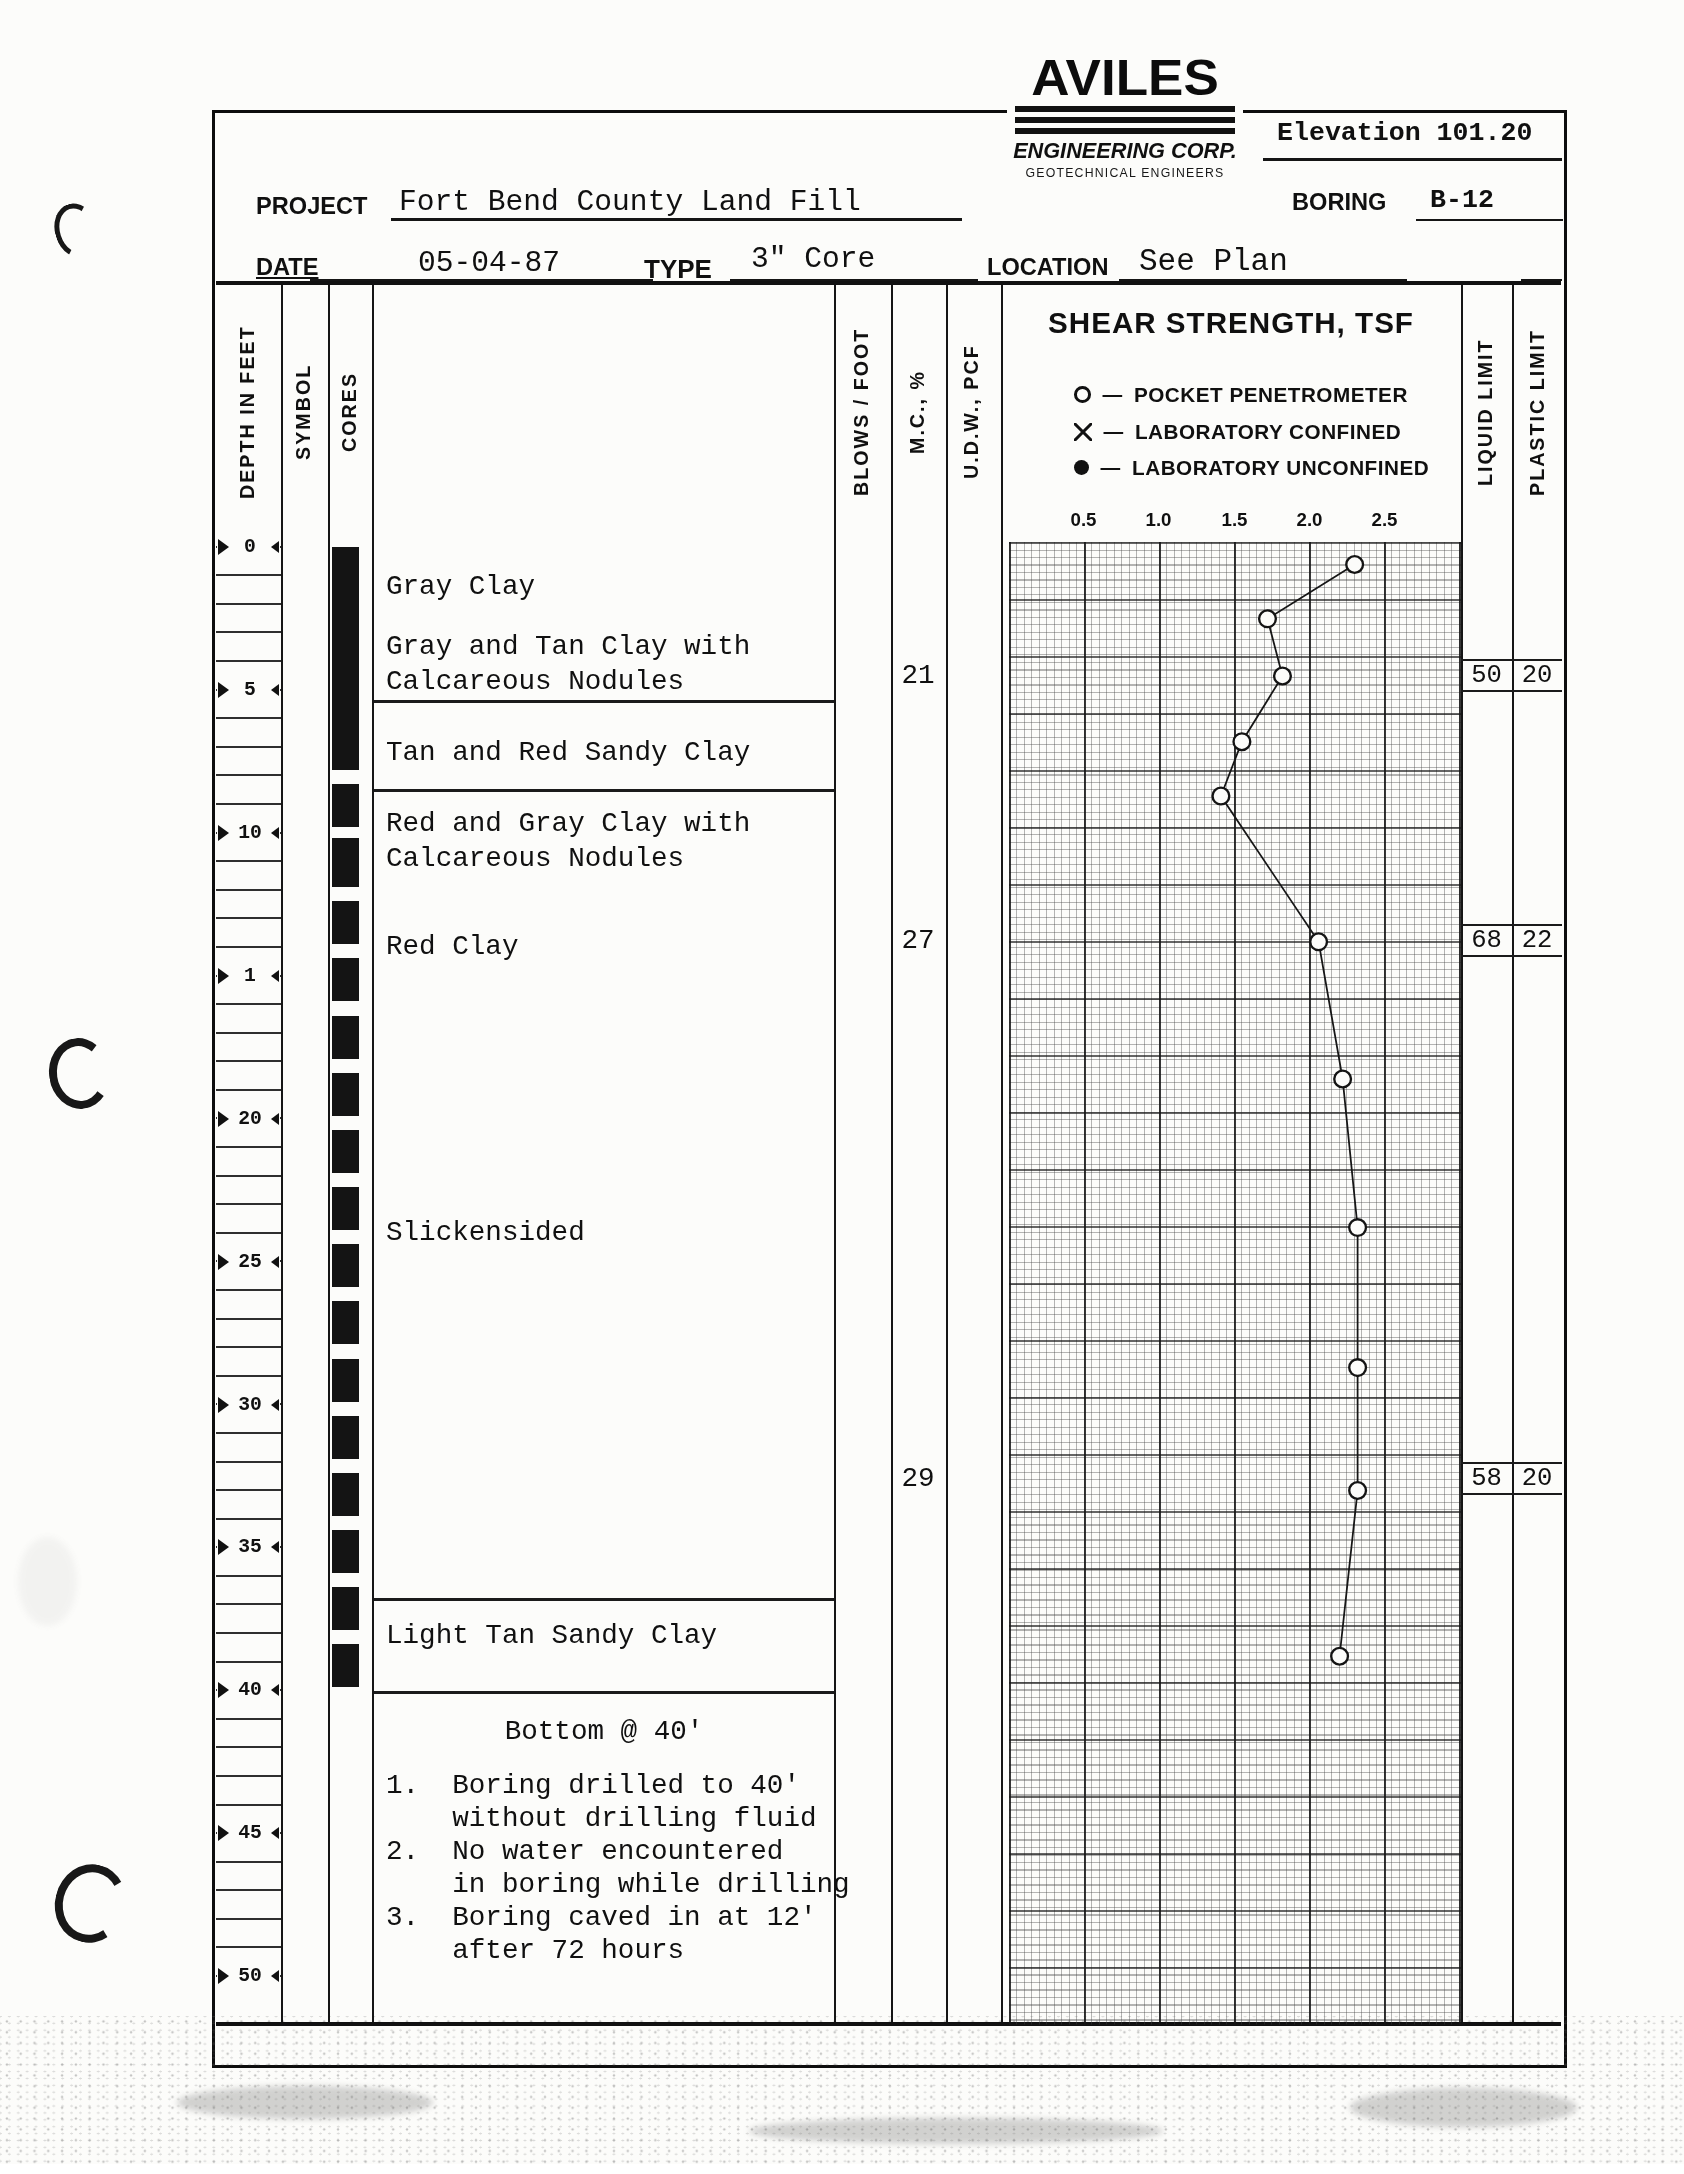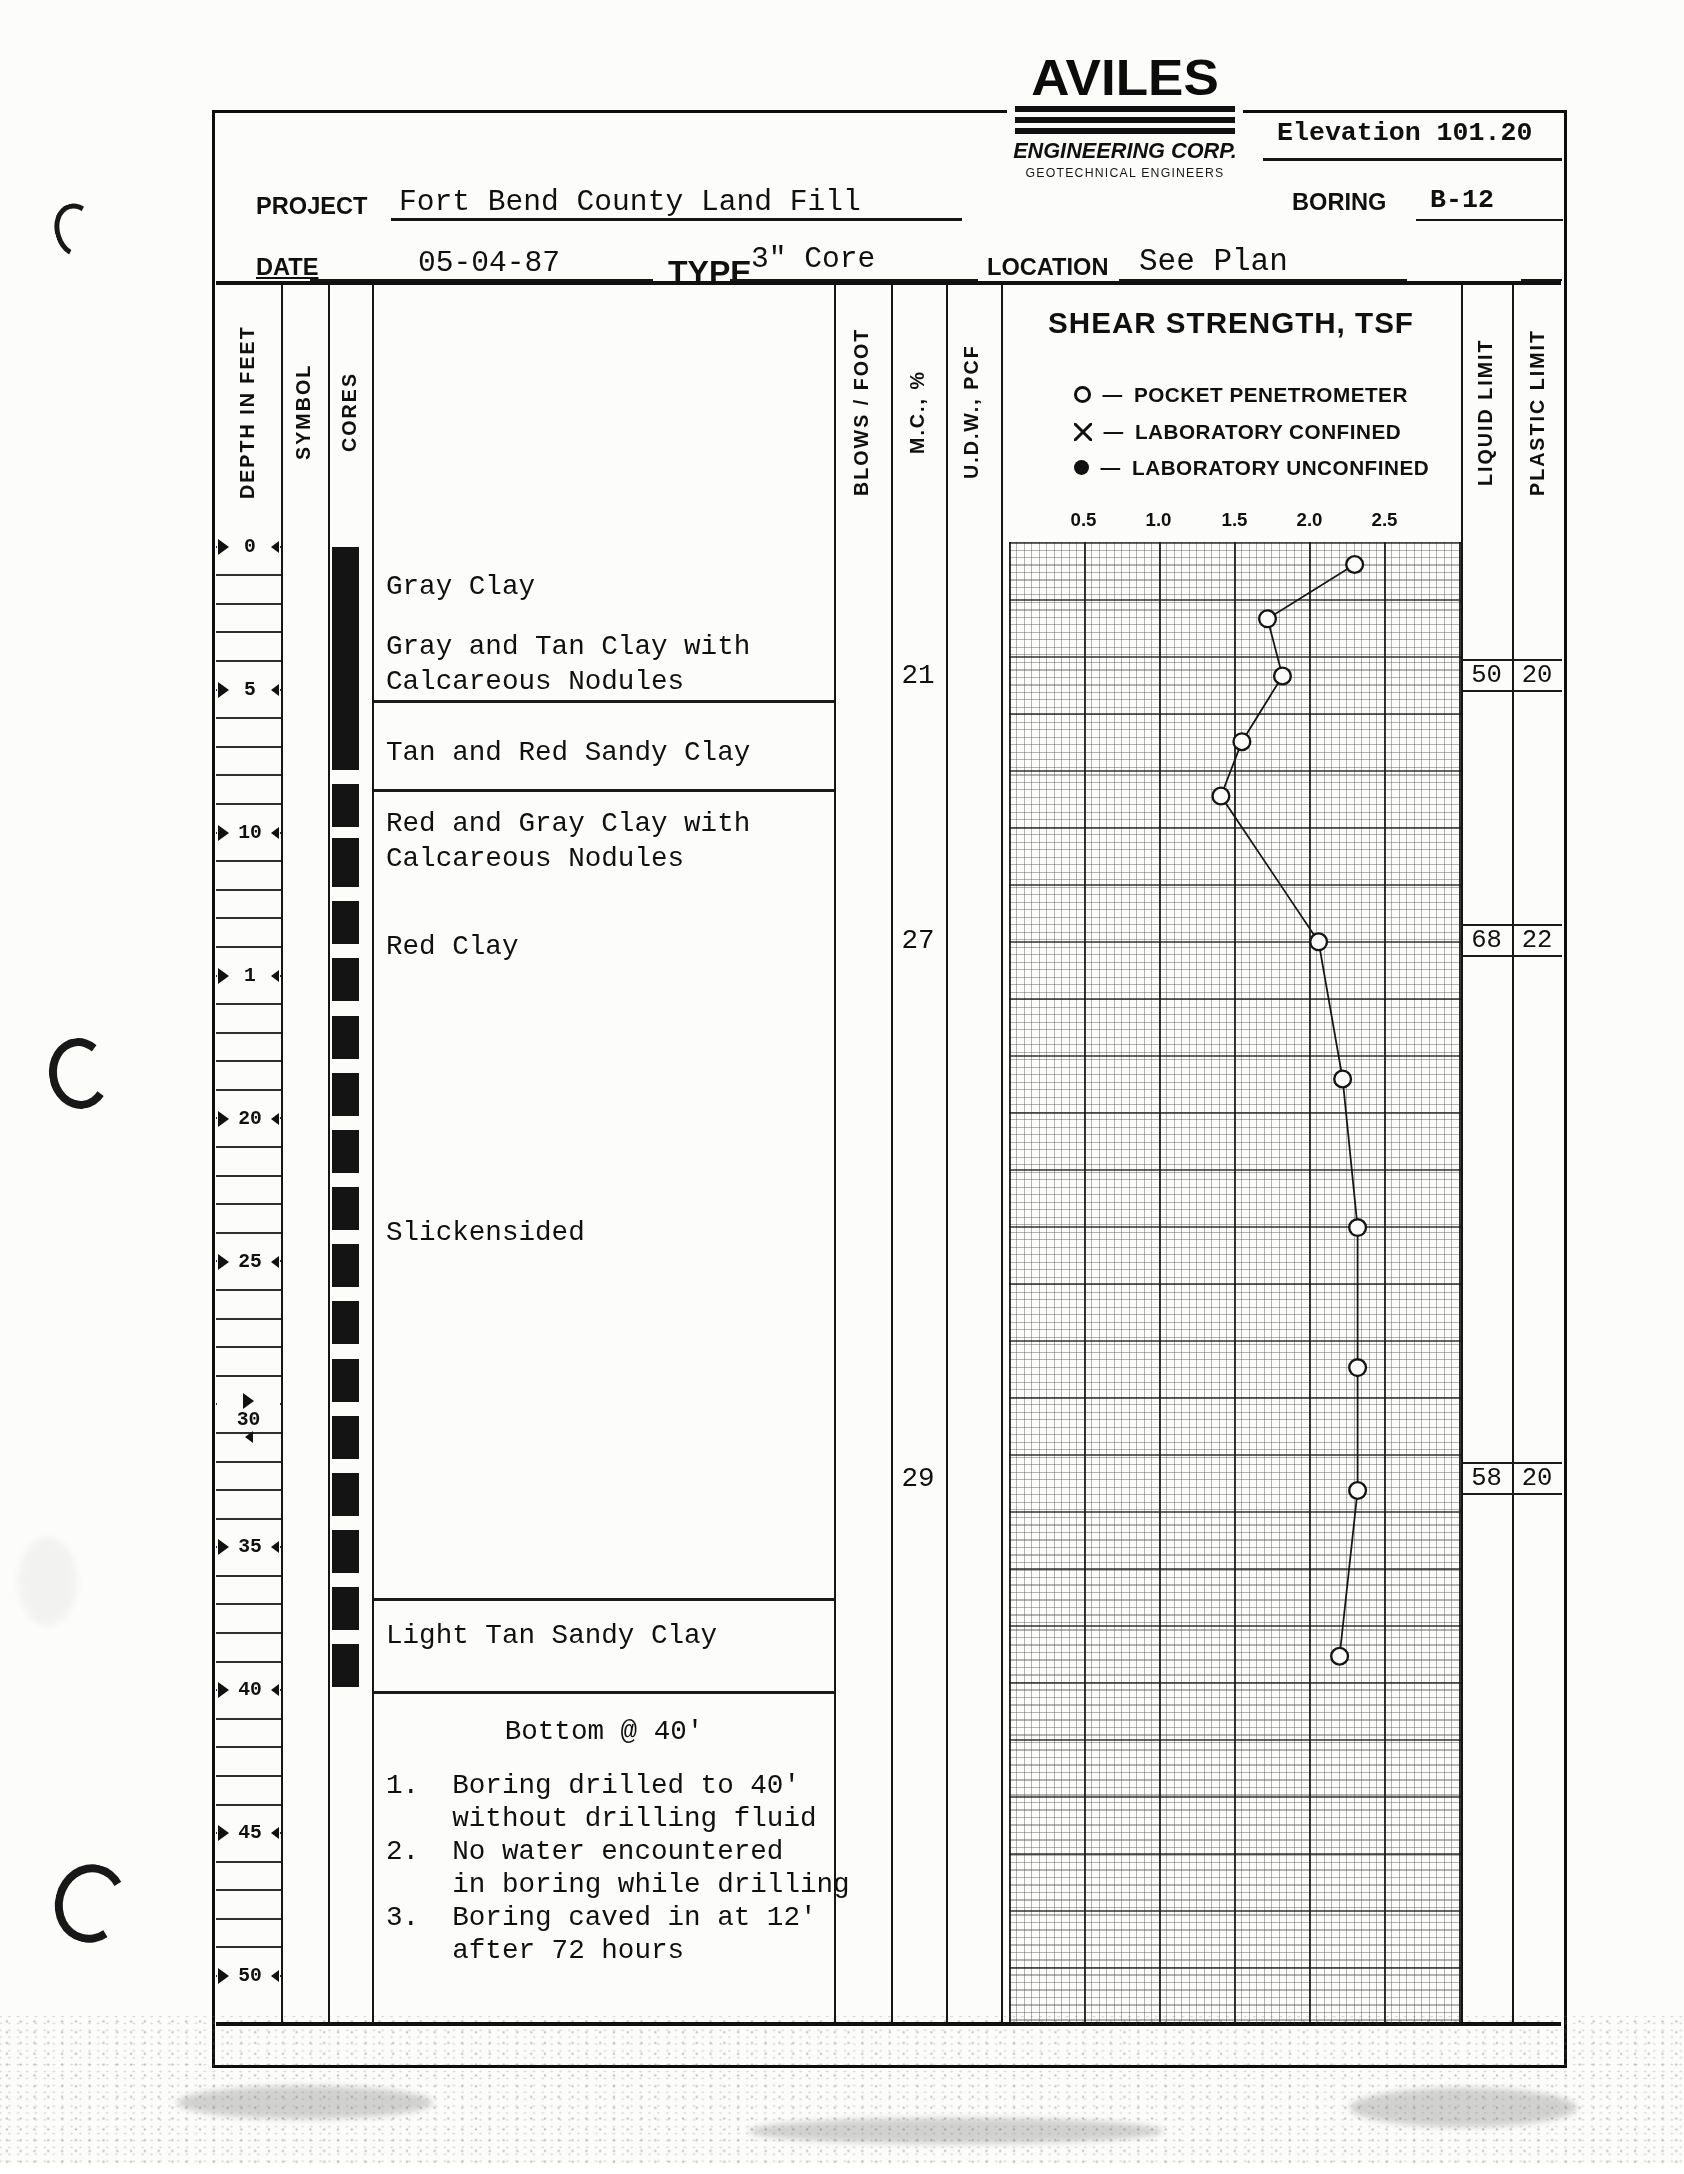--- a/index.html
+++ b/index.html
@@ -10,21 +10,21 @@
   .typed{position:absolute;font-family:"Liberation Mono",monospace;color:#101010;}
 
   
   #elev{left:1277px;top:118px;font:bold 26.6px "Liberation Mono",monospace;}
   #boring-l{left:1292px;top:189px;font-size:23.6px;}
   #boring-v{left:1430px;top:185px;font:bold 26.6px "Liberation Mono",monospace;}
   #proj-l{left:256px;top:193px;font-size:23.6px;}
   #proj-v{left:399px;top:185px;font-size:29.6px;}
   #date-l{left:256px;top:254px;font-size:23.6px;text-decoration:underline;}
   #date-v{left:418px;top:246px;font-size:29.6px;}
-  #type-l{left:668px;top:254px;font-size:32px;}
+  #type-l{left:644px;top:254px;font-size:26px;}
   #type-v{left:751px;top:242px;font-size:29.6px;}
   #loc-l{left:987px;top:254px;font-size:23.6px;}
   #loc-v{left:1139px;top:244px;font-size:31px;}
   #desc-h{left:372px;top:393px;width:462px;text-align:center;font-size:29.6px;letter-spacing:12.8px;text-indent:12.8px;}
   #legend-title{left:1001px;top:306px;width:460px;text-align:center;font-size:29.6px;letter-spacing:1px;}
 
   
   .vlabel{position:absolute;top:285px;height:254px;width:25.6px;display:flex;align-items:center;justify-content:center;
           writing-mode:vertical-rl;transform:rotate(180deg);
           font:bold 19.7px "Liberation Sans",sans-serif;letter-spacing:2px;color:#101010;white-space:nowrap;}
@@ -196,21 +196,21 @@
     <div style="position: absolute; left: 217px; top: 1107px; width: 63px; height: 23.6px; display: flex; align-items: center; justify-content: space-between; background: rgb(252, 252, 250); z-index: 3; box-sizing: border-box; padding: 0px 1px;">
       <div style="width: 0px; height: 0px; border-top: 8.9px solid transparent; border-bottom: 8.9px solid transparent; border-left: 11.8px solid rgb(17, 17, 17);"></div>
       <div style="font: bold 19.7px &quot;Liberation Mono&quot;, monospace; color: rgb(17, 17, 17);">20</div>
       <div style="width: 0px; height: 0px; border-top: 6.9px solid transparent; border-bottom: 6.9px solid transparent; border-right: 8.9px solid rgb(17, 17, 17);"></div>
     </div>
     <div style="position: absolute; left: 217px; top: 1250px; width: 63px; height: 23.6px; display: flex; align-items: center; justify-content: space-between; background: rgb(252, 252, 250); z-index: 3; box-sizing: border-box; padding: 0px 1px;">
       <div style="width: 0px; height: 0px; border-top: 8.9px solid transparent; border-bottom: 8.9px solid transparent; border-left: 11.8px solid rgb(17, 17, 17);"></div>
       <div style="font: bold 19.7px &quot;Liberation Mono&quot;, monospace; color: rgb(17, 17, 17);">25</div>
       <div style="width: 0px; height: 0px; border-top: 6.9px solid transparent; border-bottom: 6.9px solid transparent; border-right: 8.9px solid rgb(17, 17, 17);"></div>
     </div>
-    <div style="position: absolute; left: 217px; top: 1393px; width: 63px; height: 23.6px; display: flex; align-items: center; justify-content: space-between; background: rgb(252, 252, 250); z-index: 3; box-sizing: border-box; padding: 0px 1px; flex-direction: column;">
+    <div style="position: absolute; left: 217px; top: 1393px; width: 63px; height: 23.6px; display: flex; align-items: center; justify-content: space-between; background: rgb(252, 252, 250); z-index: 3; box-sizing: border-box; padding: 0px 1px;">
       <div style="width: 0px; height: 0px; border-top: 8.9px solid transparent; border-bottom: 8.9px solid transparent; border-left: 11.8px solid rgb(17, 17, 17);"></div>
       <div style="font: bold 19.7px &quot;Liberation Mono&quot;, monospace; color: rgb(17, 17, 17);">30</div>
       <div style="width: 0px; height: 0px; border-top: 6.9px solid transparent; border-bottom: 6.9px solid transparent; border-right: 8.9px solid rgb(17, 17, 17);"></div>
     </div>
     <div style="position: absolute; left: 217px; top: 1535px; width: 63px; height: 23.6px; display: flex; align-items: center; justify-content: space-between; background: rgb(252, 252, 250); z-index: 3; box-sizing: border-box; padding: 0px 1px;">
       <div style="width: 0px; height: 0px; border-top: 8.9px solid transparent; border-bottom: 8.9px solid transparent; border-left: 11.8px solid rgb(17, 17, 17);"></div>
       <div style="font: bold 19.7px &quot;Liberation Mono&quot;, monospace; color: rgb(17, 17, 17);">35</div>
       <div style="width: 0px; height: 0px; border-top: 6.9px solid transparent; border-bottom: 6.9px solid transparent; border-right: 8.9px solid rgb(17, 17, 17);"></div>
     </div>
     <div style="position: absolute; left: 217px; top: 1678px; width: 63px; height: 23.6px; display: flex; align-items: center; justify-content: space-between; background: rgb(252, 252, 250); z-index: 3; box-sizing: border-box; padding: 0px 1px;">

